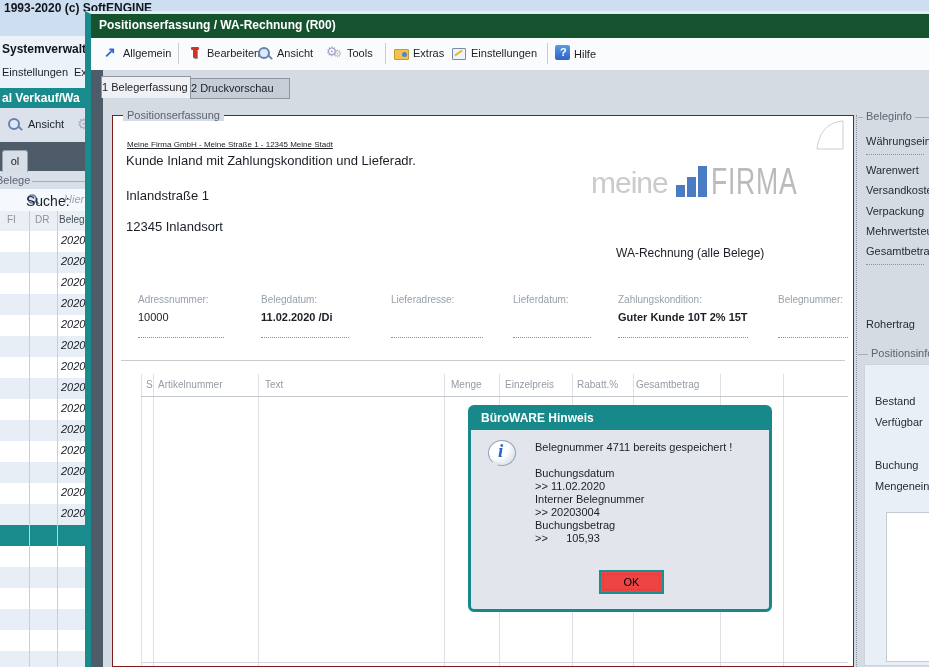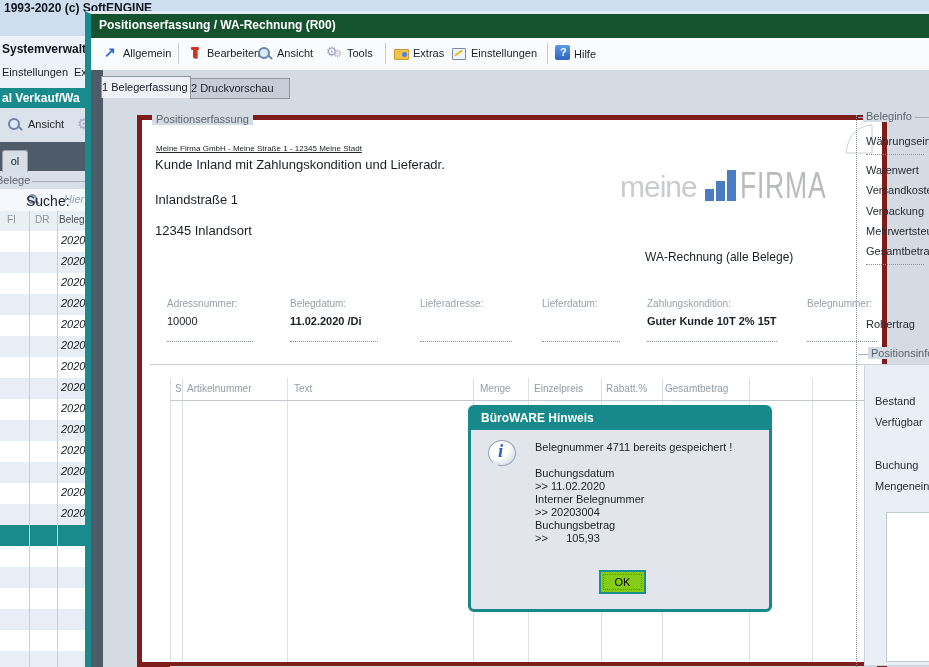--- a/index.html
+++ b/index.html
@@ -55,21 +55,21 @@
   #dlg-title{position:absolute;left:8px;top:4px;color:#fff;font-size:12px;font-weight:bold;white-space:nowrap;}
   #dlg-menubar{position:absolute;left:0;top:24px;width:100%;height:32px;background:#fafbfc;
                border-bottom:1px solid #b8bec6;}
   .mitem{position:absolute;top:7px;display:flex;align-items:center;gap:4px;font-size:11px;cursor:default;}
   .msep{position:absolute;top:5px;height:21px;border-left:1px solid #c8ccd4;}
   #dlg-content{position:absolute;left:0;top:56px;right:0;bottom:0;background:#d5dbe3;}
   #dark-strip{position:absolute;left:0;top:0;bottom:0;width:12px;background:#4d5c68;}
   .tab{position:absolute;font-size:11px;text-align:left;border:1px solid #8e96a2;}
   #tab1{left:10px;top:6px;width:88px;height:21px;line-height:21px;background:#f0f1f4;border-bottom:none;z-index:2;}
   #tab2{left:99px;top:8px;width:98px;height:19px;line-height:19px;background:#c7cdd7;}
-  #groupbox{position:absolute;left:21px;top:45px;width:740px;bottom:0;background:#fff;border:5px solid #7f1d1d;margin-left:25px;}
+  #groupbox{position:absolute;left:21px;top:45px;width:740px;bottom:0;background:#fff;border:1px solid #7f1d1d;}
   #group-label{position:absolute;left:10px;top:-7px;font-size:11px;color:#5a6470;background:#d5dbe3;padding:0 4px;}
 
   
   .doc-company{position:absolute;left:14px;top:24px;font-size:8px;color:#20242a;text-decoration:underline;white-space:nowrap;}
   .doc-customer{position:absolute;left:13px;top:37px;font-size:13px;white-space:nowrap;}
   .doc-street{position:absolute;left:13px;top:72px;font-size:13px;}
   .doc-city{position:absolute;left:13px;top:103px;font-size:13px;}
   #logo{position:absolute;left:478px;top:42px;height:42px;display:flex;align-items:flex-end;}
   .logo-w1{font-size:30px;color:#c9cbcd;letter-spacing:-1px;line-height:34px;}
   .logo-bars{display:flex;align-items:flex-end;gap:2px;margin:0 4px 3px 8px;}
@@ -149,21 +149,21 @@
   #hw-title{position:absolute;left:10px;top:3px;color:#fff;font-size:12px;font-weight:bold;white-space:nowrap;}
   #hw-icon{position:absolute;left:17px;top:32px;width:30px;height:28px;}
   #hw-icon::before{content:"";position:absolute;left:0;top:0;width:26px;height:24px;border-radius:50%;
                    background:radial-gradient(circle at 35% 30%,#ffffff 40%,#c6d2e0);border:1px solid #93a2b4;}
   #hw-icon::after{content:"i";position:absolute;left:10px;top:0px;font-family:"Liberation Serif",serif;
                   font-style:italic;font-weight:bold;font-size:19px;color:#2b63c6;}
   .hw-tail{position:absolute;left:4px;top:22px;width:0;height:0;border-top:8px solid #dfe6ee;
            border-right:8px solid transparent;transform:rotate(10deg);}
   #hw-lines{position:absolute;left:64px;top:33px;}
   .hw-line{font-size:11px;line-height:13px;white-space:pre;min-height:13px;}
-  #hw-ok{position:absolute;left:128px;top:162px;width:47px;height:24px;background:#84cc16;
+  #hw-ok{position:absolute;left:128px;top:162px;width:65px;height:24px;background:#ef4444;
          border:2px solid #1a8f8f;font-size:11px;font-family:"Liberation Sans",sans-serif;
          outline:1px dotted #667;outline-offset:-5px;cursor:pointer;}
 </style>
 </head>
 <body>
 
 <div id="bg-win">
   <div class="abs bg-strip-top"></div>
   <div class="abs bg-strip-2"></div>
   <div class="abs bg-title">1993-2020 (c) SoftENGINE</div>

